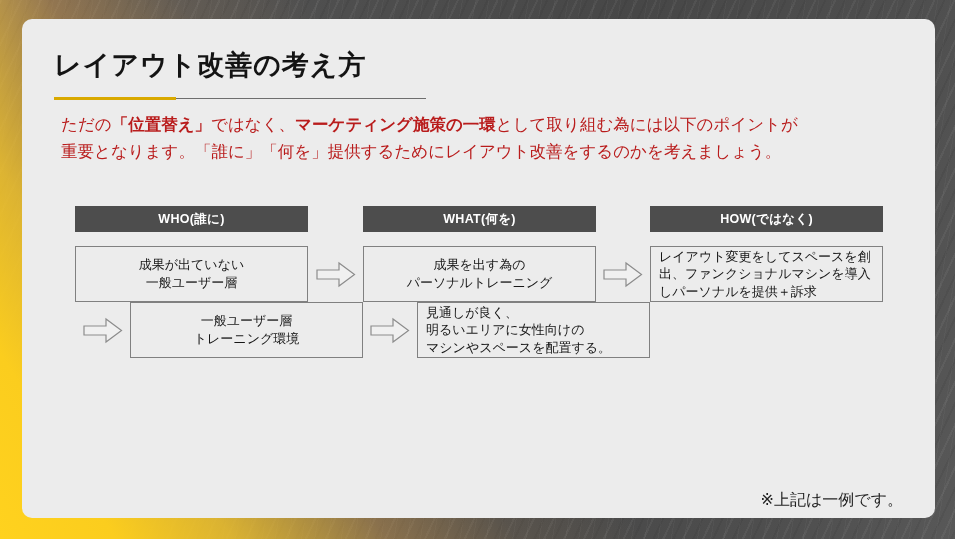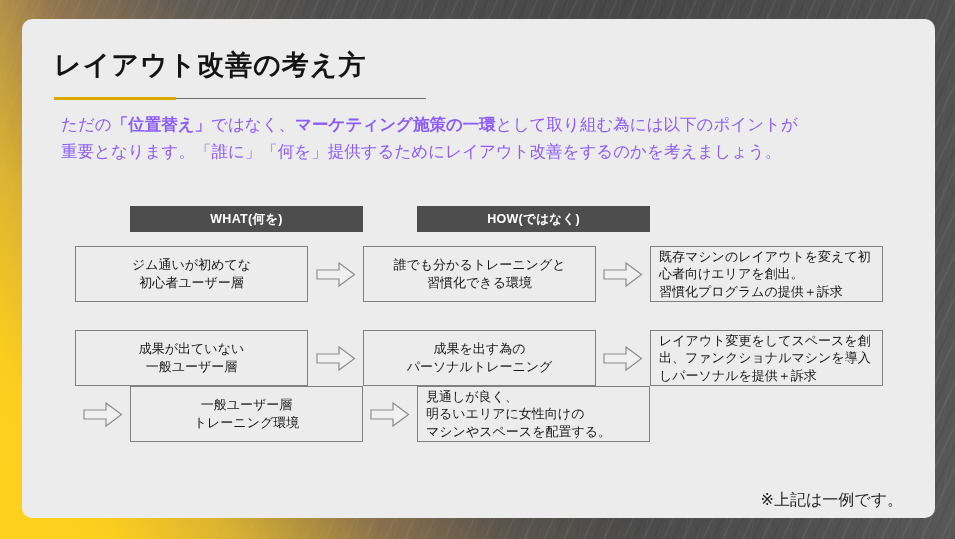--- a/index.html
+++ b/index.html
@@ -40,21 +40,21 @@
     line-height: 1.2;
   }
   .rule {
     position: absolute; left: 32px; top: 78px; width: 372px; height: 3px;
     display: flex; align-items: center;
   }
   .rule-gold { width: 122px; height: 3px; background: #d9a900; }
   .rule-gray { flex: 1; height: 1.5px; background: #6e6e6e; }
   .intro {
     position: absolute; left: 39px; top: 92px; width: 845px; margin: 0;
-    font-size: 16.5px; line-height: 27px; color: #8b5cf6;
+    font-size: 16.5px; line-height: 27px; color: #b91c1c;
   }
   .intro .b { font-weight: 700; }
   .matrix { position: absolute; left: 53px; top: 187px; }
   .mrow { display: flex; }
   .mrow.hdr-row { margin-bottom: 14px; }
   .mrow.r1 { margin-bottom: 28px; }
   .mrow.r2 { }
   .c { width: 233px; }
   .gap1 { width: 55px; display: flex; align-items: center; justify-content: center; }
   .gap2 { width: 54px; display: flex; align-items: center; justify-content: center; }
@@ -93,45 +93,27 @@
     <div class="rule">
       <span class="rule-gold"></span>
       <span class="rule-gray"></span>
     </div>
 
     <p class="intro"><span>ただの</span><span class="b">「位置替え」</span><span>ではなく、</span><span class="b">マーケティング施策の一環</span><span>として取り組む為には以下のポイントが</span><br><span>重要となります。「誰に」「何を」提供するためにレイアウト改善をするのかを考えましょう。</span></p>
 
     <div class="matrix">
 
       <div class="mrow hdr-row">
+        <div class="c hdr">WHO(誰に)</div>
         <div class="gap1"></div>
         <div class="c hdr">WHAT(何を)</div>
         <div class="gap2"></div>
         <div class="c hdr">HOW(ではなく)</div>
       </div>
 
-      <div class="mrow r1">
-        <div class="c box">ジム通いが初めてな
-初心者ユーザー層</div>
-        <div class="gap1">
-          <svg class="arrow-svg" width="40" height="27" viewBox="0 0 40 27">
-              <polygon points="1,9 23,9 23,2 38.5,13.5 23,25 23,18 1,18" fill="#f0f0f0" stroke="#8c8c8c" stroke-width="1.2"></polygon>
-            </svg>
-        </div>
-        <div class="c box">誰でも分かるトレーニングと
-習慣化できる環境</div>
-        <div class="gap2">
-          <svg class="arrow-svg" width="40" height="27" viewBox="0 0 40 27">
-              <polygon points="1,9 23,9 23,2 38.5,13.5 23,25 23,18 1,18" fill="#f0f0f0" stroke="#8c8c8c" stroke-width="1.2"></polygon>
-            </svg>
-        </div>
-        <div class="c box left">既存マシンのレイアウトを変えて初
-心者向けエリアを創出。
-習慣化プログラムの提供＋訴求</div>
-      </div>
 
       <div class="mrow r2">
         <div class="c box">成果が出ていない
 一般ユーザー層</div>
         <div class="gap1">
           <svg class="arrow-svg" width="40" height="27" viewBox="0 0 40 27">
               <polygon points="1,9 23,9 23,2 38.5,13.5 23,25 23,18 1,18" fill="#f0f0f0" stroke="#8c8c8c" stroke-width="1.2"></polygon>
             </svg>
         </div>
         <div class="c box">成果を出す為の

